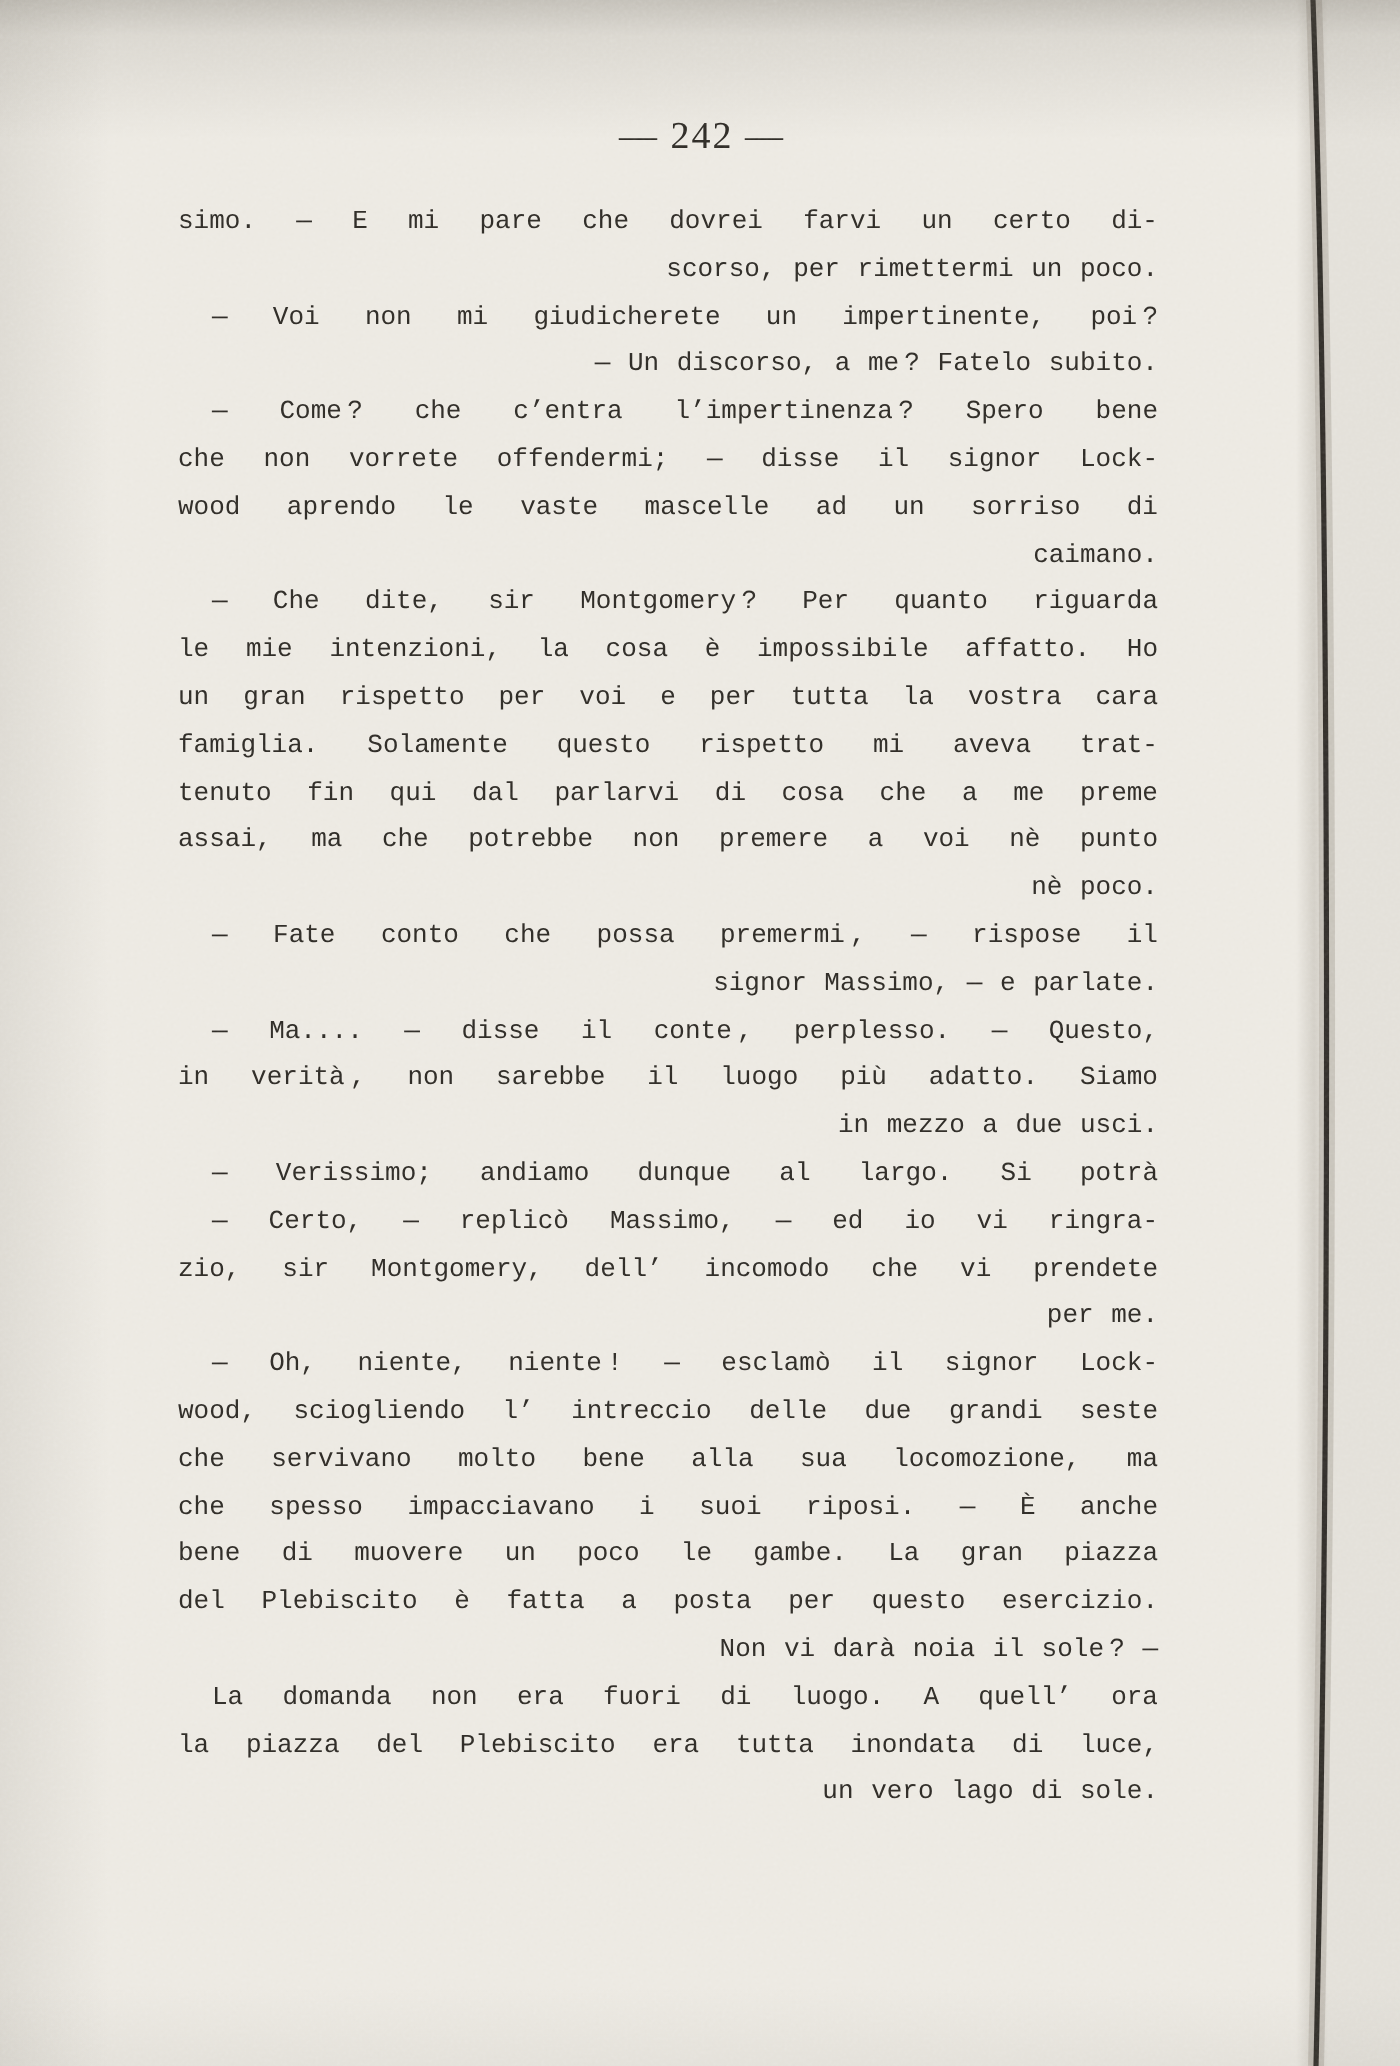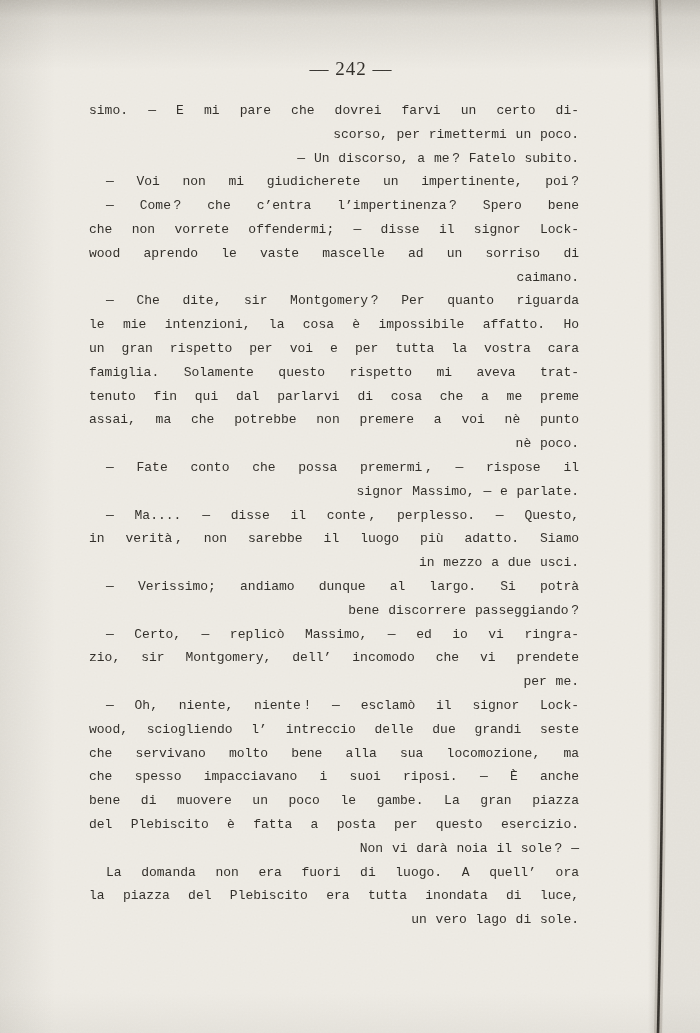--- a/index.html
+++ b/index.html
@@ -124,40 +124,39 @@
   <svg class="edge-svg" viewBox="0 0 700 1033" xmlns="http://www.w3.org/2000/svg" aria-hidden="true">
     <path class="edge-soft" d="M657,0 C665,240 666,680 658,1033"></path>
     <path class="edge-main" d="M656.5,0 C665,250 665.5,700 658,1033"></path>
   </svg>
 
   <div class="page-number">— 242 —</div>
 
   <div class="text-block">
       <div class="line just">simo. — E mi pare che dovrei farvi un certo di-</div>
       <div class="line">scorso, per rimettermi un poco.</div>
+      <div class="line indent just">— Voi non mi giudicherete un impertinente, poi ?</div>
       <div class="line indent">— Un discorso, a me ? Fatelo subito.</div>
-      <div class="line indent just">— Voi non mi giudicherete un impertinente, poi ?</div>
       <div class="line indent just">— Come ? che c’entra l’impertinenza ? Spero bene</div>
       <div class="line just">che non vorrete offendermi; — disse il signor Lock-</div>
       <div class="line just">wood aprendo le vaste mascelle ad un sorriso di</div>
       <div class="line">caimano.</div>
       <div class="line indent just">— Che dite, sir Montgomery ? Per quanto riguarda</div>
       <div class="line just">le mie intenzioni, la cosa è impossibile affatto. Ho</div>
       <div class="line just">un gran rispetto per voi e per tutta la vostra cara</div>
       <div class="line just">famiglia. Solamente questo rispetto mi aveva trat-</div>
       <div class="line just">tenuto fin qui dal parlarvi di cosa che a me preme</div>
       <div class="line just">assai, ma che potrebbe non premere a voi nè punto</div>
       <div class="line">nè poco.</div>
       <div class="line indent just">— Fate conto che possa premermi , — rispose il</div>
       <div class="line">signor Massimo, — e parlate.</div>
       <div class="line indent just">— Ma.... — disse il conte , perplesso. — Questo,</div>
       <div class="line just">in verità , non sarebbe il luogo più adatto. Siamo</div>
       <div class="line">in mezzo a due usci.</div>
       <div class="line indent just">— Verissimo; andiamo dunque al largo. Si potrà</div>
-      <div class="line">bene discorrere passeggiando ?</div>
       <div class="line indent just">— Certo, — replicò Massimo, — ed io vi ringra-</div>
       <div class="line just">zio, sir Montgomery, dell’ incomodo che vi prendete</div>
       <div class="line">per me.</div>
       <div class="line indent just">— Oh, niente, niente ! — esclamò il signor Lock-</div>
       <div class="line just">wood, sciogliendo l’ intreccio delle due grandi seste</div>
       <div class="line just">che servivano molto bene alla sua locomozione, ma</div>
       <div class="line just">che spesso impacciavano i suoi riposi. — È anche</div>
       <div class="line just">bene di muovere un poco le gambe. La gran piazza</div>
       <div class="line just">del Plebiscito è fatta a posta per questo esercizio.</div>
       <div class="line">Non vi darà noia il sole ? —</div>

